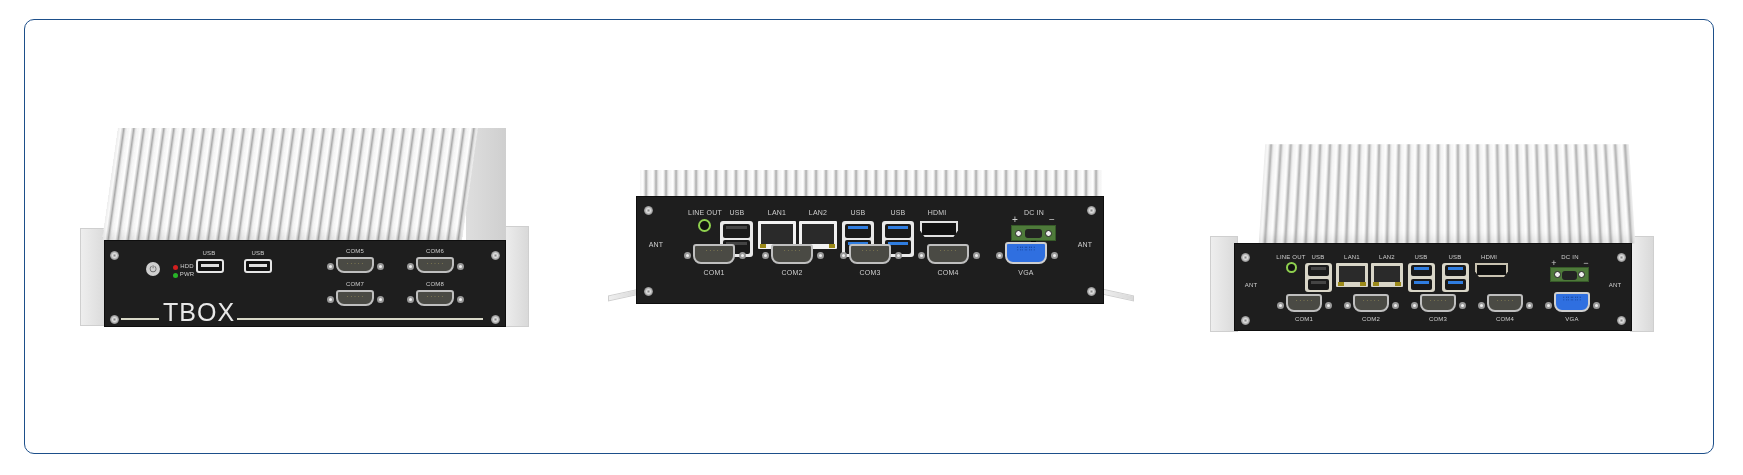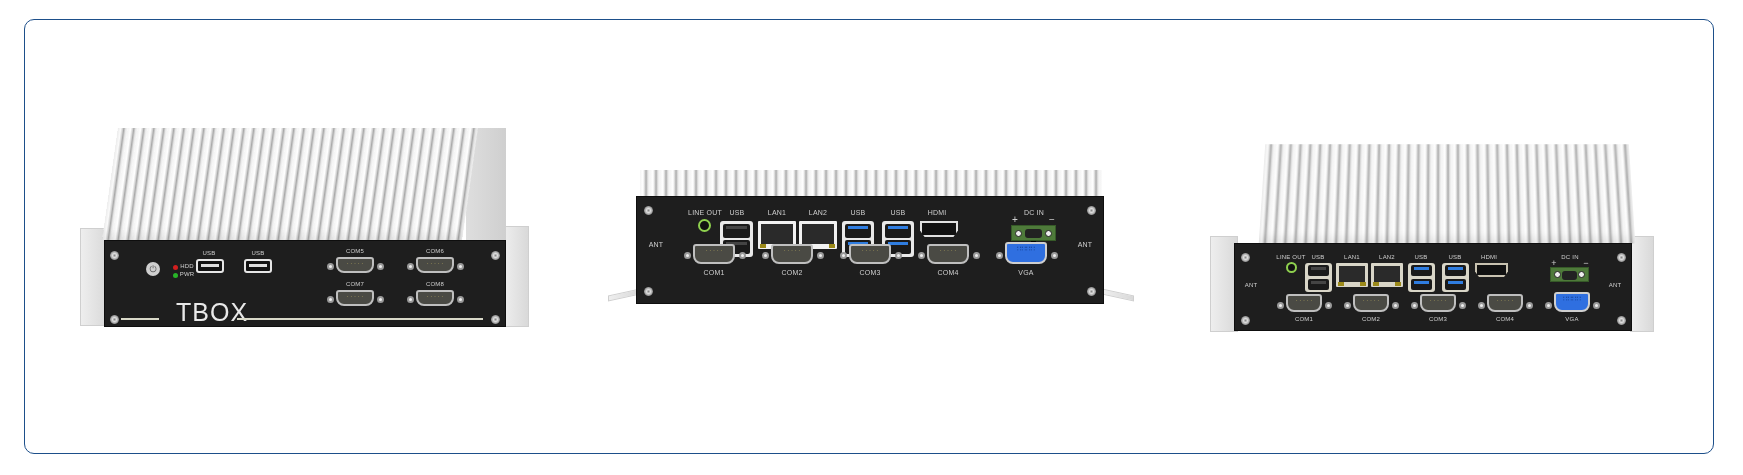--- a/index.html
+++ b/index.html
@@ -27,21 +27,21 @@
   .db9{position:absolute;border:2px solid #bfbfbf;border-radius:3px 3px 8px 8px;background:#4a4a44;box-sizing:border-box;}
   .db9::after{content:"· · · · ·";position:absolute;left:0;right:0;top:1px;text-align:center;color:#d6c86a;font-size:6px;letter-spacing:0px;}
   .nut{position:absolute;width:7px;height:7px;border-radius:50%;background:#eee;border:2px solid #999;box-sizing:border-box;}
   .vga{position:absolute;border:2px solid #cfcfcf;border-radius:3px 3px 8px 8px;background:#2f6fe0;box-sizing:border-box;}
   .vga::after{content:"∷∷∷∷";position:absolute;left:0;right:0;top:1px;text-align:center;color:#0b2d70;font-size:7px;}
   .dcin{position:absolute;background:#4e7a3a;box-sizing:border-box;border:1px solid #365a28;}
   .dcin .pin{position:absolute;top:4px;width:7px;height:7px;border-radius:50%;background:#eee;border:1px solid #222;box-sizing:border-box;}
   .dcin .mid{position:absolute;left:30%;right:30%;top:3px;height:9px;background:#222;border-radius:3px;}
   .power{position:absolute;border-radius:50%;background:#cfcfcf;color:#555;font-size:9px;text-align:center;}
   .led-dot{position:absolute;width:5px;height:5px;border-radius:50%;}
-  .tbox{position:absolute;color:#e8e8e8;font-size:25px;letter-spacing:1px;margin-left:13px;}
+  .tbox{position:absolute;color:#e8e8e8;font-size:25px;letter-spacing:1px;}
   .line{position:absolute;height:2px;background:#d8d8c8;}
 </style>
 </head>
 <body>
 
 <div class="frame"></div>
 
 <div class="dev" style="left:0;top:0;">
   <div class="bracket" style="left:80px;top:228px;width:26px;height:96px;"></div>
   <div class="bracket" style="left:503px;top:226px;width:24px;height:99px;"></div>

